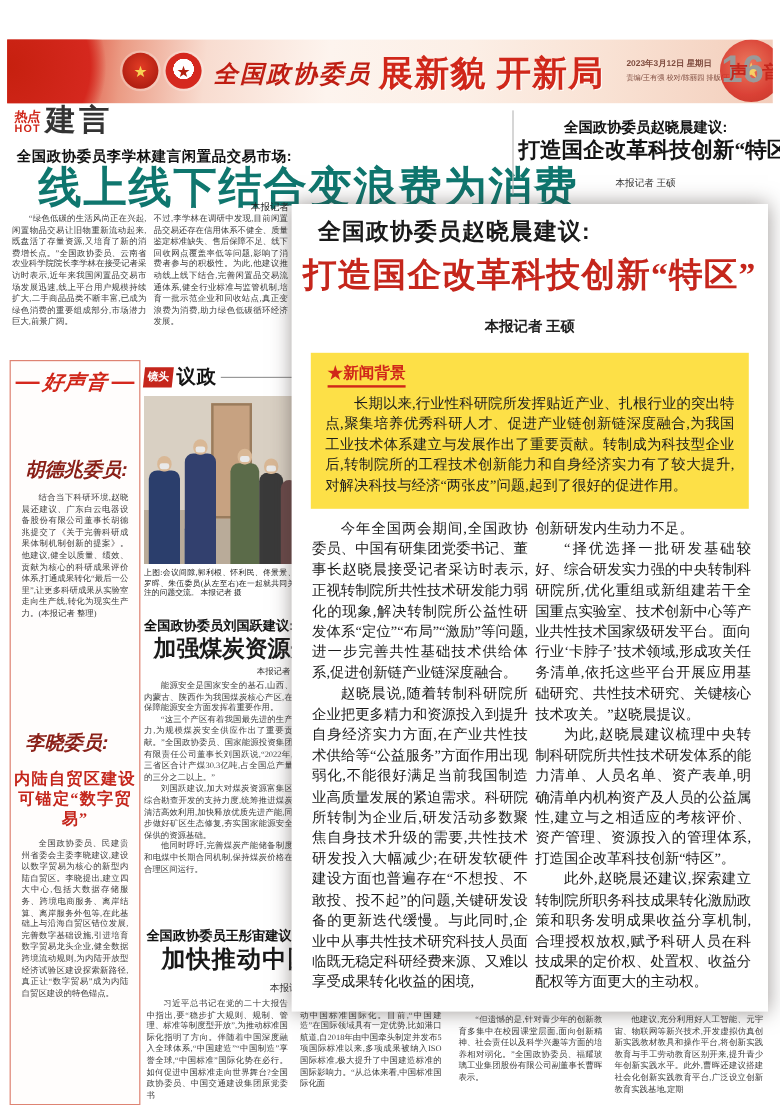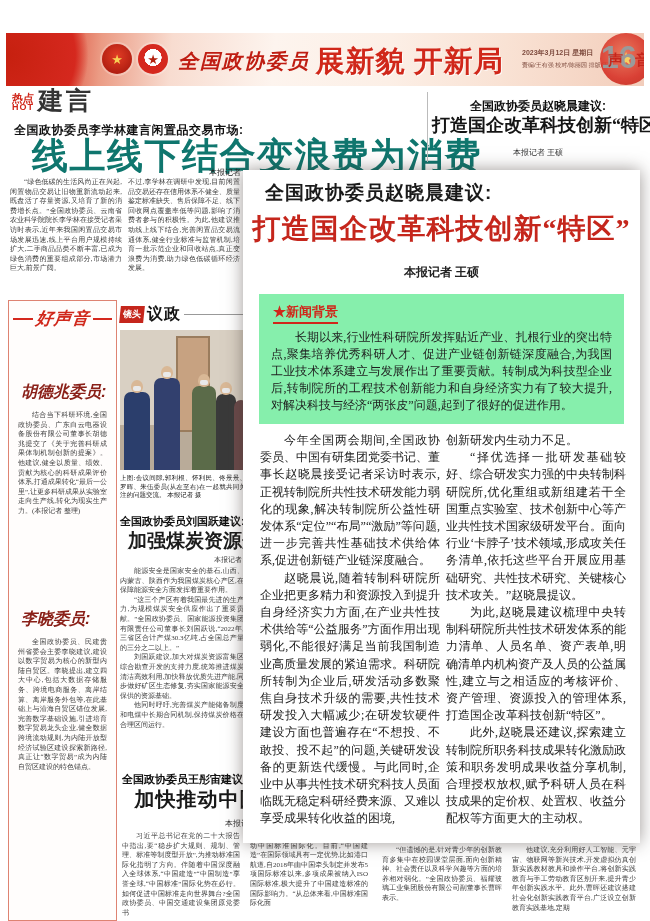--- a/index.html
+++ b/index.html
@@ -101,21 +101,21 @@
 
   
   .overlay{left:243px;top:170px;width:397px;height:673px;background:#fff;
     box-shadow:0 0 16px rgba(60,50,45,.5);z-index:5;}
   .ft-kicker{left:22px;top:10px;font-size:19px;font-weight:900;color:#1a1a1a;letter-spacing:1px;}
   .ft-headline{left:0;top:40px;width:100%;text-align:center;
     font-family:"Liberation Serif",serif;font-weight:900;font-size:28px;color:#c5261c;
     letter-spacing:1px;white-space:nowrap;}
   .ft-byline{left:0;top:94px;width:100%;text-align:center;font-size:12px;color:#222;
     font-family:"Liberation Serif",serif;font-weight:bold;}
-  .bg-box{left:16px;top:124px;width:365px;height:130px;background:#86efac;
+  .bg-box{left:16px;top:124px;width:365px;height:130px;background:#fde047;
     box-sizing:border-box;padding:8px 12px 0 12px;overflow:hidden;}
   .bg-label{display:inline-block;color:#d0271a;font-weight:900;font-size:13px;
     border-bottom:2px solid #d0271a;padding-bottom:1px;margin-left:2px;}
   .bg-text{margin-top:5px;font-family:"Liberation Serif",serif;font-size:12px;
     line-height:17px;color:#1d1d1d;text-align:justify;text-indent:2em;}
   .ft-col{top:262px;width:180px;height:404px;overflow:hidden;
     font-family:"Liberation Serif",serif;font-size:12px;line-height:17.2px;
     color:#1b1b1b;text-align:justify;}
   .ft-col p{margin:0;text-indent:2em;}
   .ft-col p.noindent{text-indent:0;}
@@ -175,26 +175,30 @@
 <div class="abs sidebar">
   <div class="sb-logo-row">
     <div class="sb-line"></div>
     <div class="sb-logo">好声音</div>
     <div class="sb-line"></div>
   </div>
 
   <div class="sb-a1">
     <div class="sb-kicker">胡德兆委员:</div>
     <div class="tiny sb-body" style="height:172px">
-      <p>结合当下科研环境,全国政协委员、广东白云电器设备股份有限公司董事长胡德兆提交了《关于完善科研成果体制机制创新的提案》。他建议,健全以质量、绩效、贡献为核心的科研成果评价体系,打通成果转化“最后一公里”,让更多科研成果从实验室走向生产线,转化为现实生产力。(本报记者 整理)</p>
+      <p>结合当下科研环境,赵晓晨还建议、广东白云电器设备股份有限公司董事长胡德兆提交了《关于完善科研成果体制机制创新的提案》。他建议,健全以质量、绩效、贡献为核心的科研成果评价体系,打通成果转化“最后一公里”,让更多科研成果从实验室走向生产线,转化为现实生产力。(本报记者 整理)</p>
     </div>
   </div>
 
   <div class="sb-a2">
     <div class="sb-kicker">李晓委员:</div>
+    <div class="sb-title" style="margin-top:10px">
+      <div>内陆自贸区建设</div>
+      <div>可锚定“数字贸易”</div>
+    </div>
     <div class="tiny sb-body" style="height:238px">
       <p>全国政协委员、民建贵州省委会主委李晓建议,建设以数字贸易为核心的新型内陆自贸区。李晓提出,建立四大中心,包括大数据存储服务、跨境电商服务、离岸结算、离岸服务外包等,在此基础上与沿海自贸区错位发展,完善数字基础设施,引进培育数字贸易龙头企业,健全数据跨境流动规则,为内陆开放型经济试验区建设探索新路径,真正让“数字贸易”成为内陆自贸区建设的特色锚点。</p>
     </div>
   </div>
 </div>
 
 <div class="abs lens-row">
   <div class="lens-badge">镜头</div>
   <div class="lens-text">议政</div>
   <div class="lens-line"></div>

